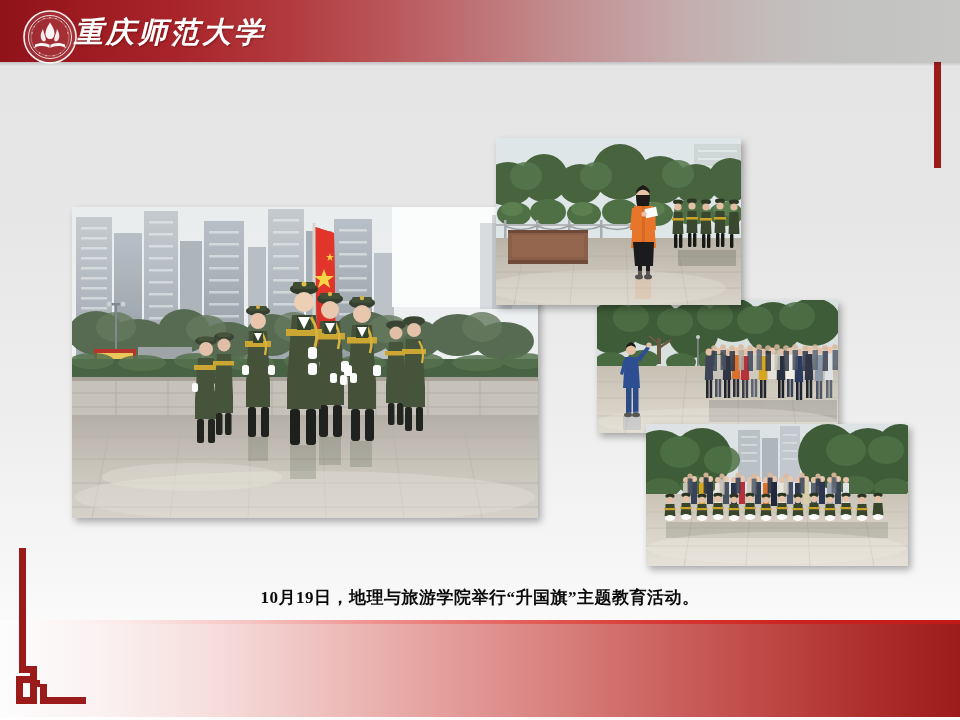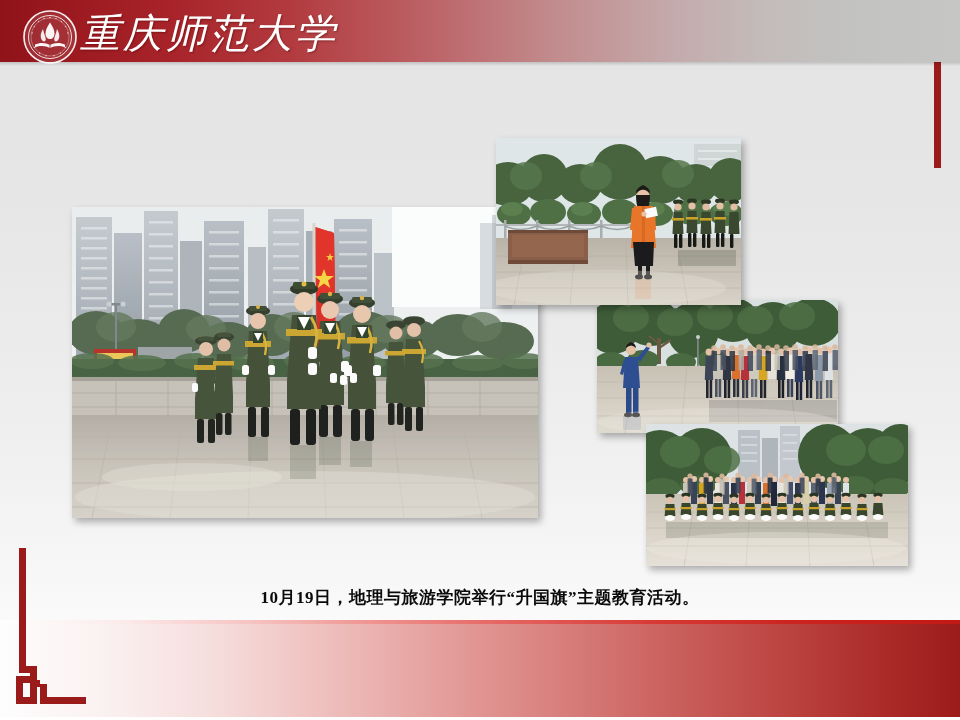--- a/index.html
+++ b/index.html
@@ -36,27 +36,27 @@
   }
 
   
   .emblem {
     position:absolute; left:22px; top:9px;
     width:56px; height:56px;
   }
 
   
   .uni-name {
-    position:absolute; left:80px; top:6px;
+    position:absolute; left:74px; top:6px;
     height:54px;
     display:flex; align-items:center;
     color:#ffffff;
     font-family:"Liberation Serif", serif;
-    font-size:40px;
-    font-weight:400;
+    font-size:29px;
+    font-weight:700;
     letter-spacing:3px;
     font-style:italic;
     text-shadow:1px 1px 2px rgba(80,0,0,0.45);
     white-space:nowrap;
   }
 
   
   .ornament { position:absolute; z-index:14; }
   .orn-tr { right:16px; top:8px; }
   .orn-bl { left:16px; bottom:8px; }

